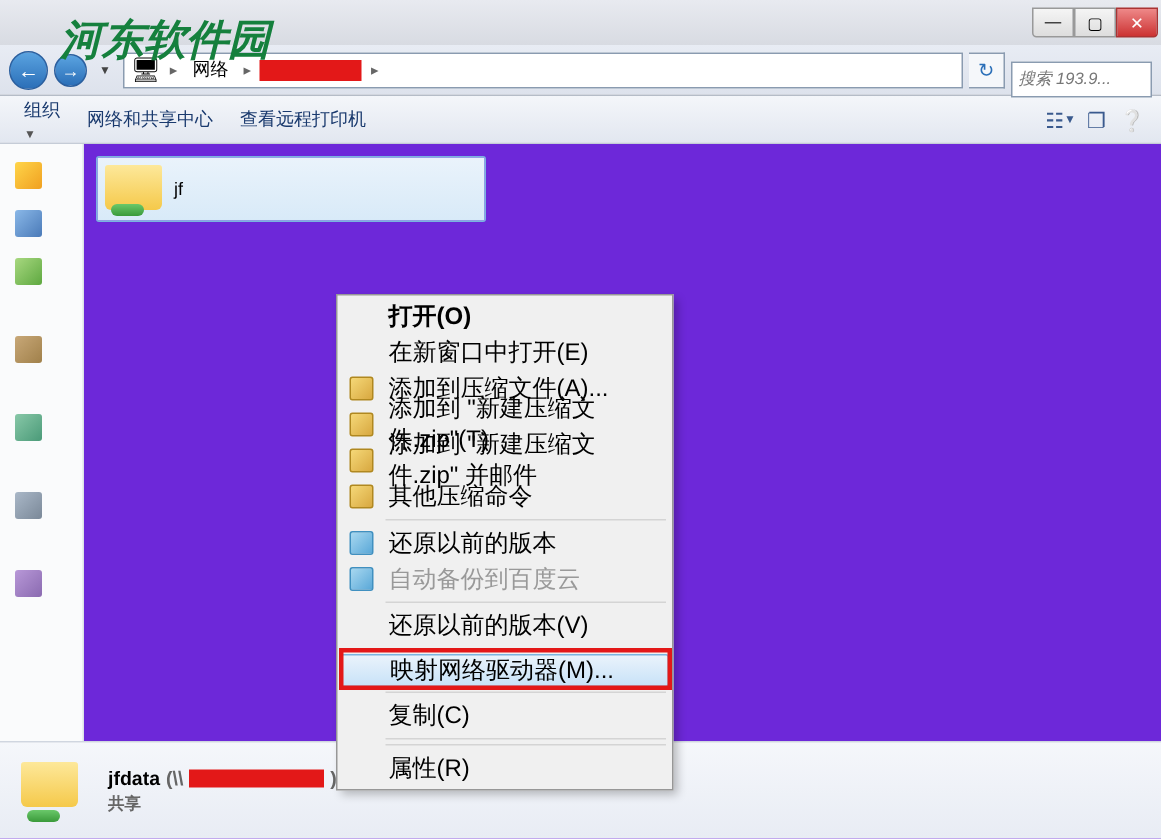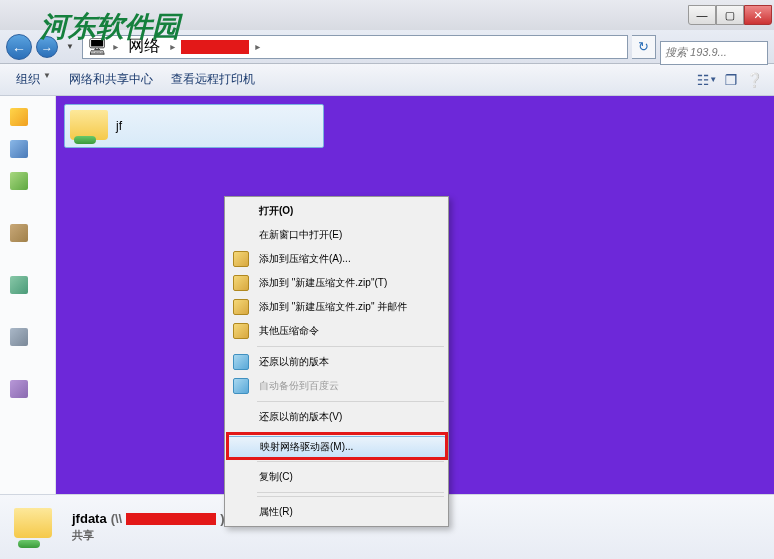--- a/index.html
+++ b/index.html
@@ -16,29 +16,29 @@
     .win-btn { width: 28px; height: 20px; display: flex; align-items: center; justify-content: center; font-size: 11px; cursor: pointer; border: 1px solid #999; background: linear-gradient(to bottom, #f5f5f5, #ddd); }
     .win-btn.min { border-radius: 0 0 0 3px; }
     .win-btn.close { background: linear-gradient(to bottom, #e88, #c33); color: #fff; border-radius: 0 0 3px 0; border-color: #a33; }
     
     
     .addr-row { height: 34px; background: linear-gradient(to bottom, #e8ecf4, #dde2ec); display: flex; align-items: center; padding: 4px 6px; gap: 4px; border-bottom: 1px solid #b5bcc7; }
     .nav-back, .nav-fwd { width: 26px; height: 26px; border-radius: 50%; background: linear-gradient(to bottom, #5aa3e0, #2b6fb8); border: 1px solid #2b5f9e; display: flex; align-items: center; justify-content: center; color: #fff; font-size: 14px; }
     .nav-fwd { width: 22px; height: 22px; font-size: 12px; }
     .nav-drop { font-size: 8px; color: #444; padding: 0 4px; }
     .addrbar { flex: 1; height: 24px; background: #fff; border: 1px solid #8a9bb0; display: flex; align-items: center; padding: 0 4px; gap: 6px; }
-    .addrbar .crumb { font-size: 16px; padding: 2px 4px; }
+    .addrbar .crumb { font-size: 12px; padding: 2px 4px; }
     .addrbar .sep { font-size: 10px; color: #666; }
     .redact { background: #e31818; height: 14px; width: 68px; display: inline-block; }
     .refresh-btn { width: 24px; height: 24px; border: 1px solid #8a9bb0; border-left: none; background: #f5f7fa; display: flex; align-items: center; justify-content: center; font-size: 13px; color: #2b6fb8; }
-    .searchbox { width: 108px; height: 24px; border: 1px solid #8a9bb0; background: #fff; display: flex; align-items: center; padding: 0 4px; font-size: 11px; color: #777; font-style: italic; margin-top: 12px; }
+    .searchbox { width: 94px; height: 24px; border: 1px solid #8a9bb0; background: #fff; display: flex; align-items: center; padding: 0 4px; font-size: 11px; color: #777; font-style: italic; margin-top: 12px; }
     
     
     .toolbar { height: 32px; background: linear-gradient(to bottom, #f4f6fa, #e2e7f0); border-bottom: 1px solid #c5ccd7; display: flex; align-items: center; padding: 0 8px; gap: 2px; }
-    .tb-btn { font-size: 12px; padding: 4px 8px; display: flex; align-items: flex-start; gap: 3px; color: #1a3a6e; cursor: pointer; }
+    .tb-btn { font-size: 12px; padding: 4px 8px; display: flex; align-items: flex-start; gap: 3px; color: #1a3a6e; cursor: pointer; flex-direction: column; }
     .tb-btn .drop { font-size: 8px; color: #555; }
     .tb-spacer { flex: 1; }
     .tb-icon { width: 22px; height: 22px; display: flex; align-items: center; justify-content: center; font-size: 14px; cursor: pointer; color: #3a5a8e; }
     
     
     .main { display: flex; height: 398px; }
     .sidebar { width: 56px; background: #fafbfc; border-right: 1px solid #dde2e8; padding: 6px 4px; }
     .sb-item { width: 18px; height: 18px; margin: 6px 4px 14px 6px; display: block; }
     .sb-fav { background: linear-gradient(135deg, #ffd54a, #f0a020); border-radius: 2px; }
     .sb-desk { background: linear-gradient(135deg, #8ab8e8, #4a7ab8); border-radius: 2px; }
@@ -51,21 +51,21 @@
     .content { flex: 1; background: #6d28d9; padding: 8px; position: relative; }
     .folder-item { display: flex; align-items: center; gap: 6px; width: 260px; padding: 3px; }
     .folder-item.sel { border: 1px solid #7ab3e0; background: linear-gradient(to bottom, #eaf3fb, #d8eaf8); border-radius: 2px; }
     .folder-icon { width: 42px; height: 36px; position: relative; }
     .folder-icon::before { content: ''; position: absolute; top: 2px; left: 2px; width: 38px; height: 30px; background: linear-gradient(to bottom, #fde89a, #f5c94a); border-radius: 2px 2px 4px 4px; }
     .folder-icon::after { content: ''; position: absolute; bottom: 0; left: 6px; width: 22px; height: 8px; background: linear-gradient(to bottom, #6ac86a, #3a9a3a); border-radius: 4px; }
     .folder-label { font-size: 12px; }
     
     
     .ctxmenu { position: absolute; left: 168px; top: 100px; width: 225px; background: #f0f0f0; border: 1px solid #979797; box-shadow: 3px 3px 6px rgba(0,0,0,0.25); padding: 2px; }
-    .ctx-item { height: 24px; display: flex; align-items: center; padding: 0 10px 0 32px; font-size: 10px; position: relative; cursor: pointer; }
+    .ctx-item { height: 24px; display: flex; align-items: center; padding: 0 10px 0 32px; font-size: 16px; position: relative; cursor: pointer; }
     .ctx-item.bold { font-weight: bold; }
     .ctx-item.disabled { color: #999; }
     .ctx-item .ico { position: absolute; left: 6px; width: 16px; height: 16px; border-radius: 2px; }
     .ico-zip { background: linear-gradient(135deg, #f5d878, #d8a840); border: 1px solid #b08820; }
     .ico-cloud { background: linear-gradient(135deg, #a8d8f0, #5aa8d8); border: 1px solid #4090c0; }
     .ctx-sep { height: 1px; background: #d4d4d4; margin: 3px 2px 3px 30px; }
     .ctx-highlight { position: absolute; left: 170px; top: 336px; width: 222px; height: 28px; border: 3px solid #e31818; pointer-events: none; }
     .ctx-item.hover { background: linear-gradient(to bottom, #eaf3fb, #c8e2f8); border: 1px solid #7ab3e0; border-radius: 2px; height: 22px; margin: 1px 0; }
     
     

